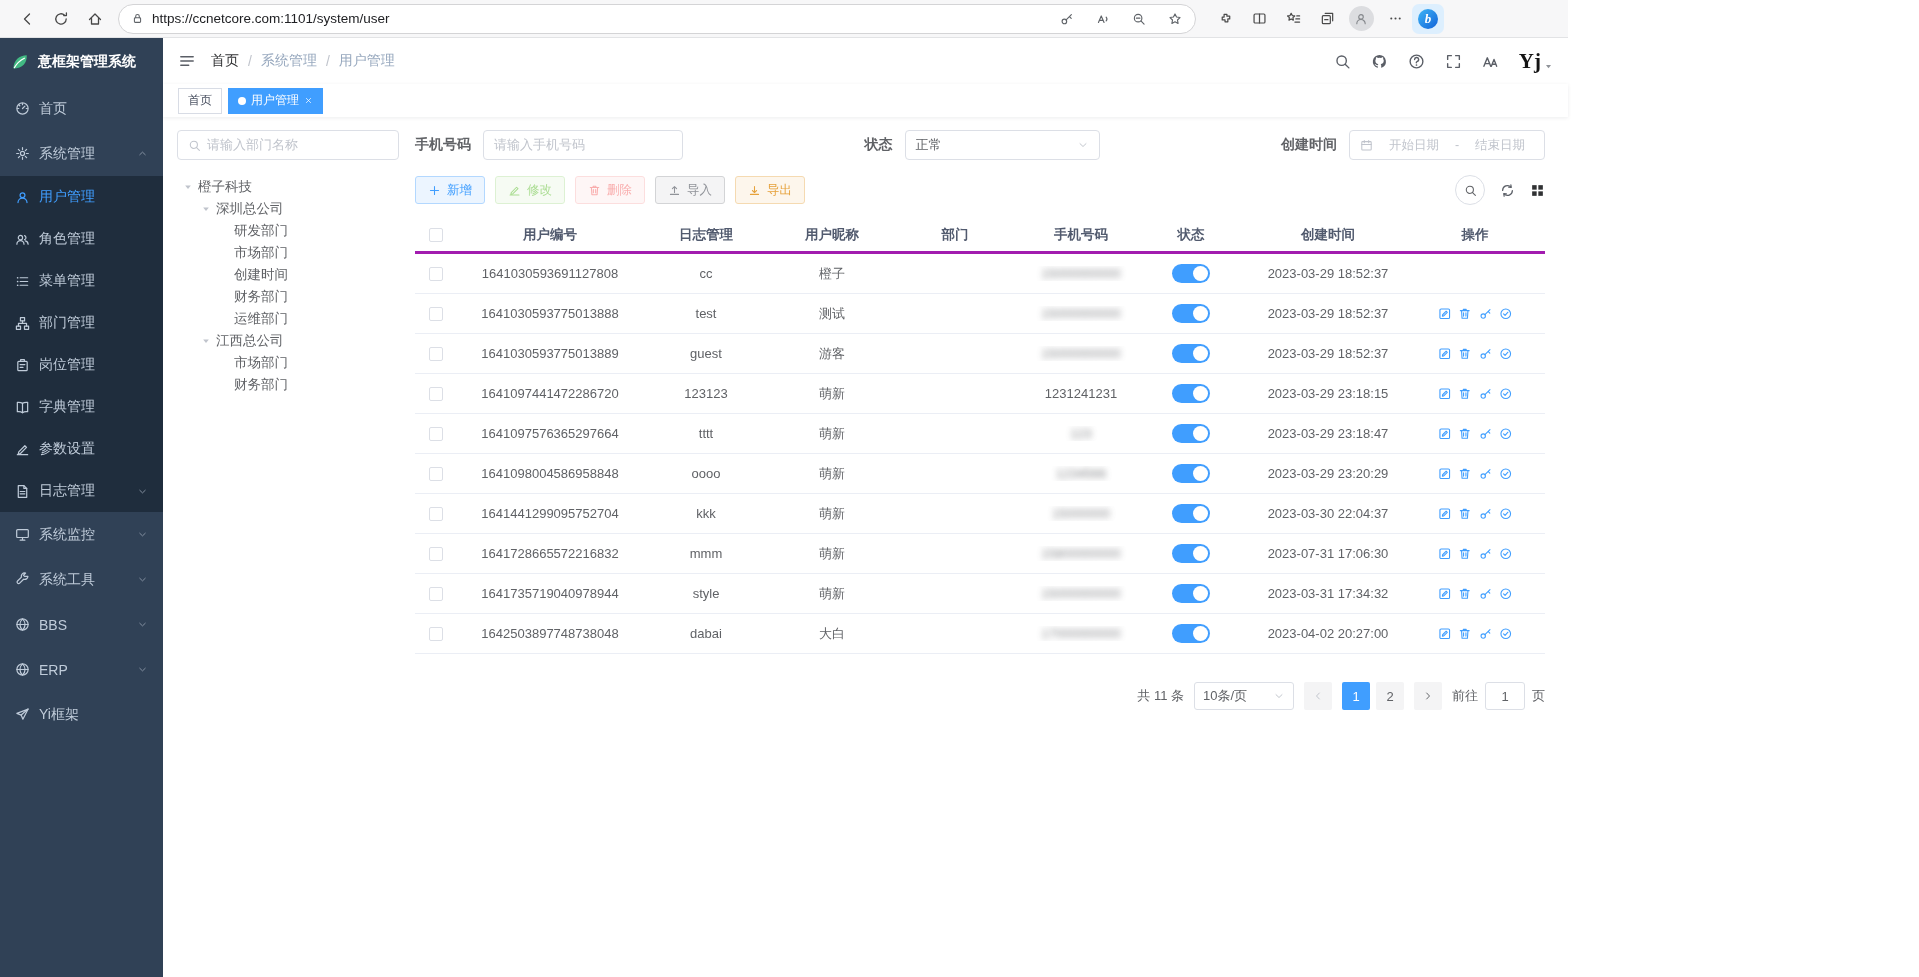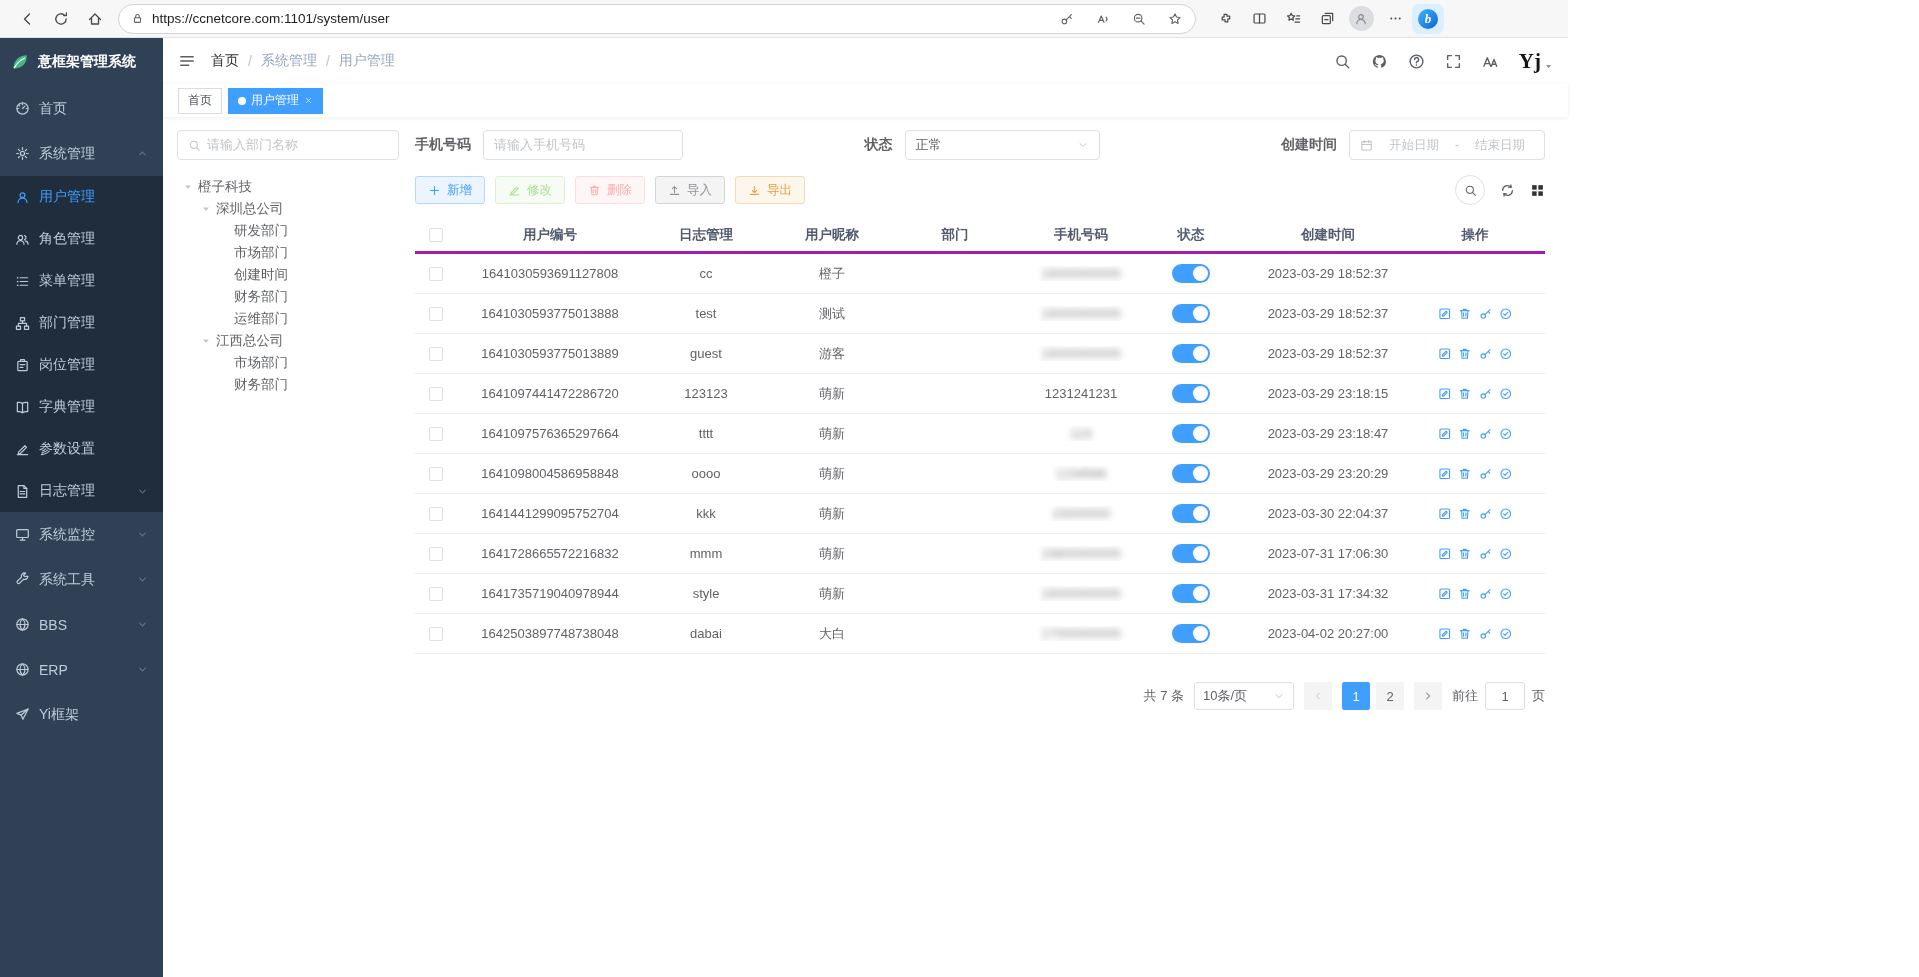--- a/index.html
+++ b/index.html
@@ -1095,21 +1095,21 @@
                         <circle cx="8" cy="8" r="5.7"></circle>
                         <path d="M5.4 8.2l1.8 1.8 3.4-3.8"></path>
                       </svg>
                     </span>
                   </div>
                 </div>
               </div>
           </div>
 
           <div class="pager">
-            <span class="total">共 7 条</span>
+            <span class="total">共 11 条</span>
             <div class="size-select">
               <span>10条/页</span>
               <span class="sel-arrow">
                   <svg viewBox="0 0 16 16" fill="none" stroke="currentColor" stroke-width="1.3" stroke-linecap="round" stroke-linejoin="round">
                     <path d="M4 6.2 8 10l4-3.8"></path>
                   </svg>
                 </span>
             </div>
             <span class="pg-btn disabled">
                 <svg viewBox="0 0 16 16" fill="none" stroke="currentColor" stroke-width="1.3" stroke-linecap="round" stroke-linejoin="round">

